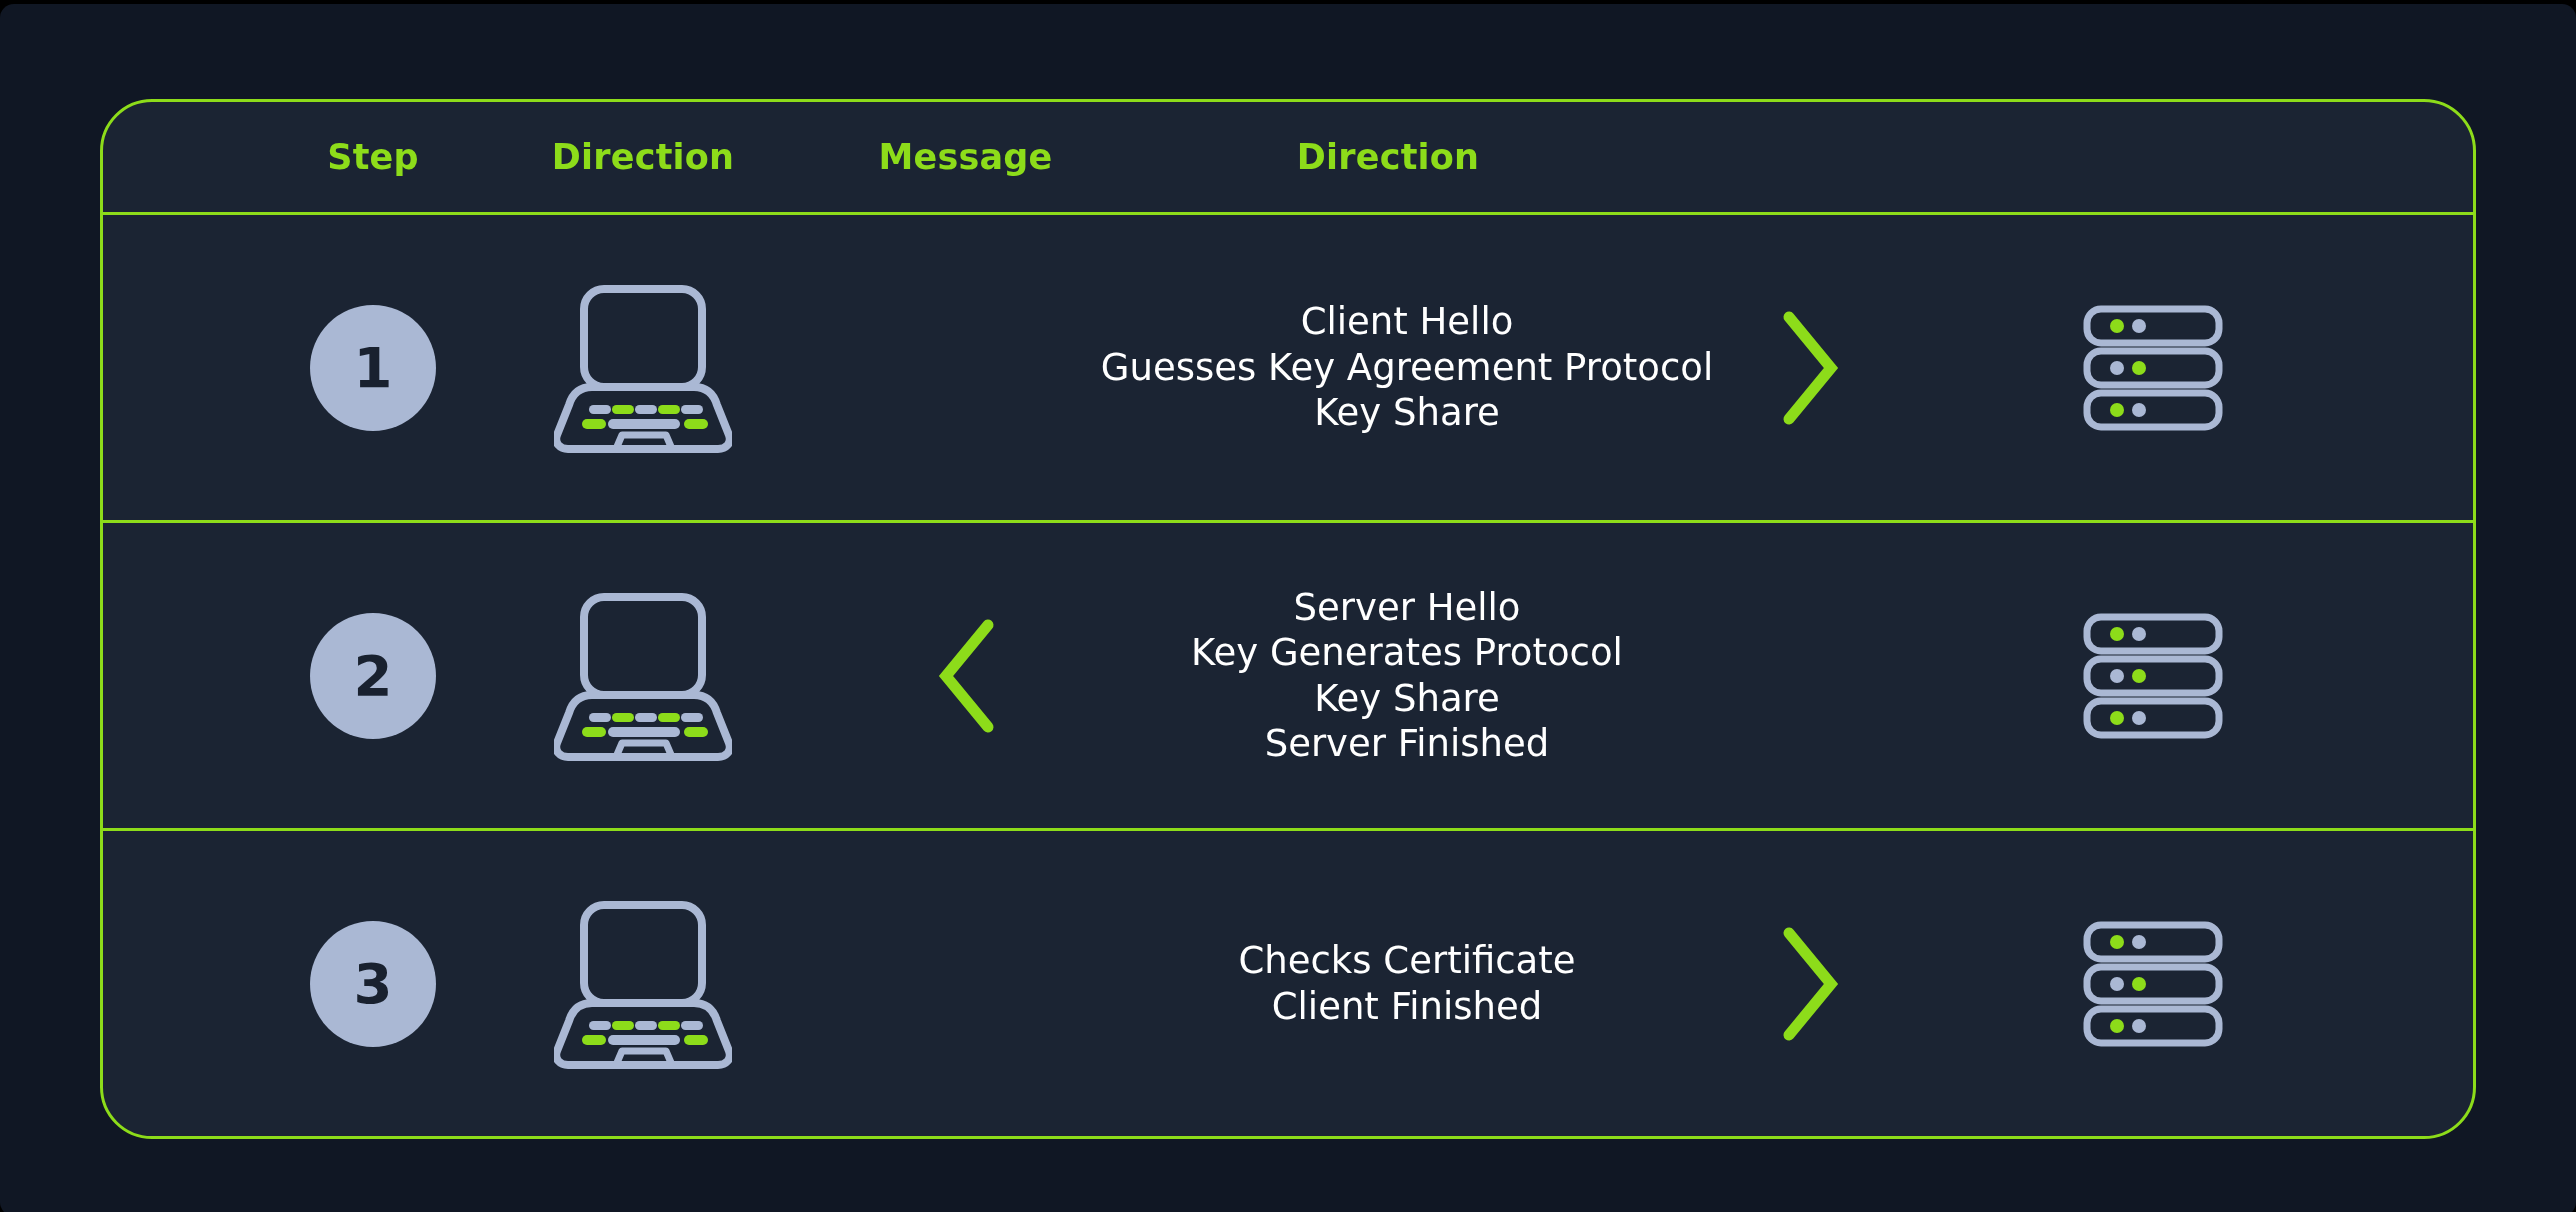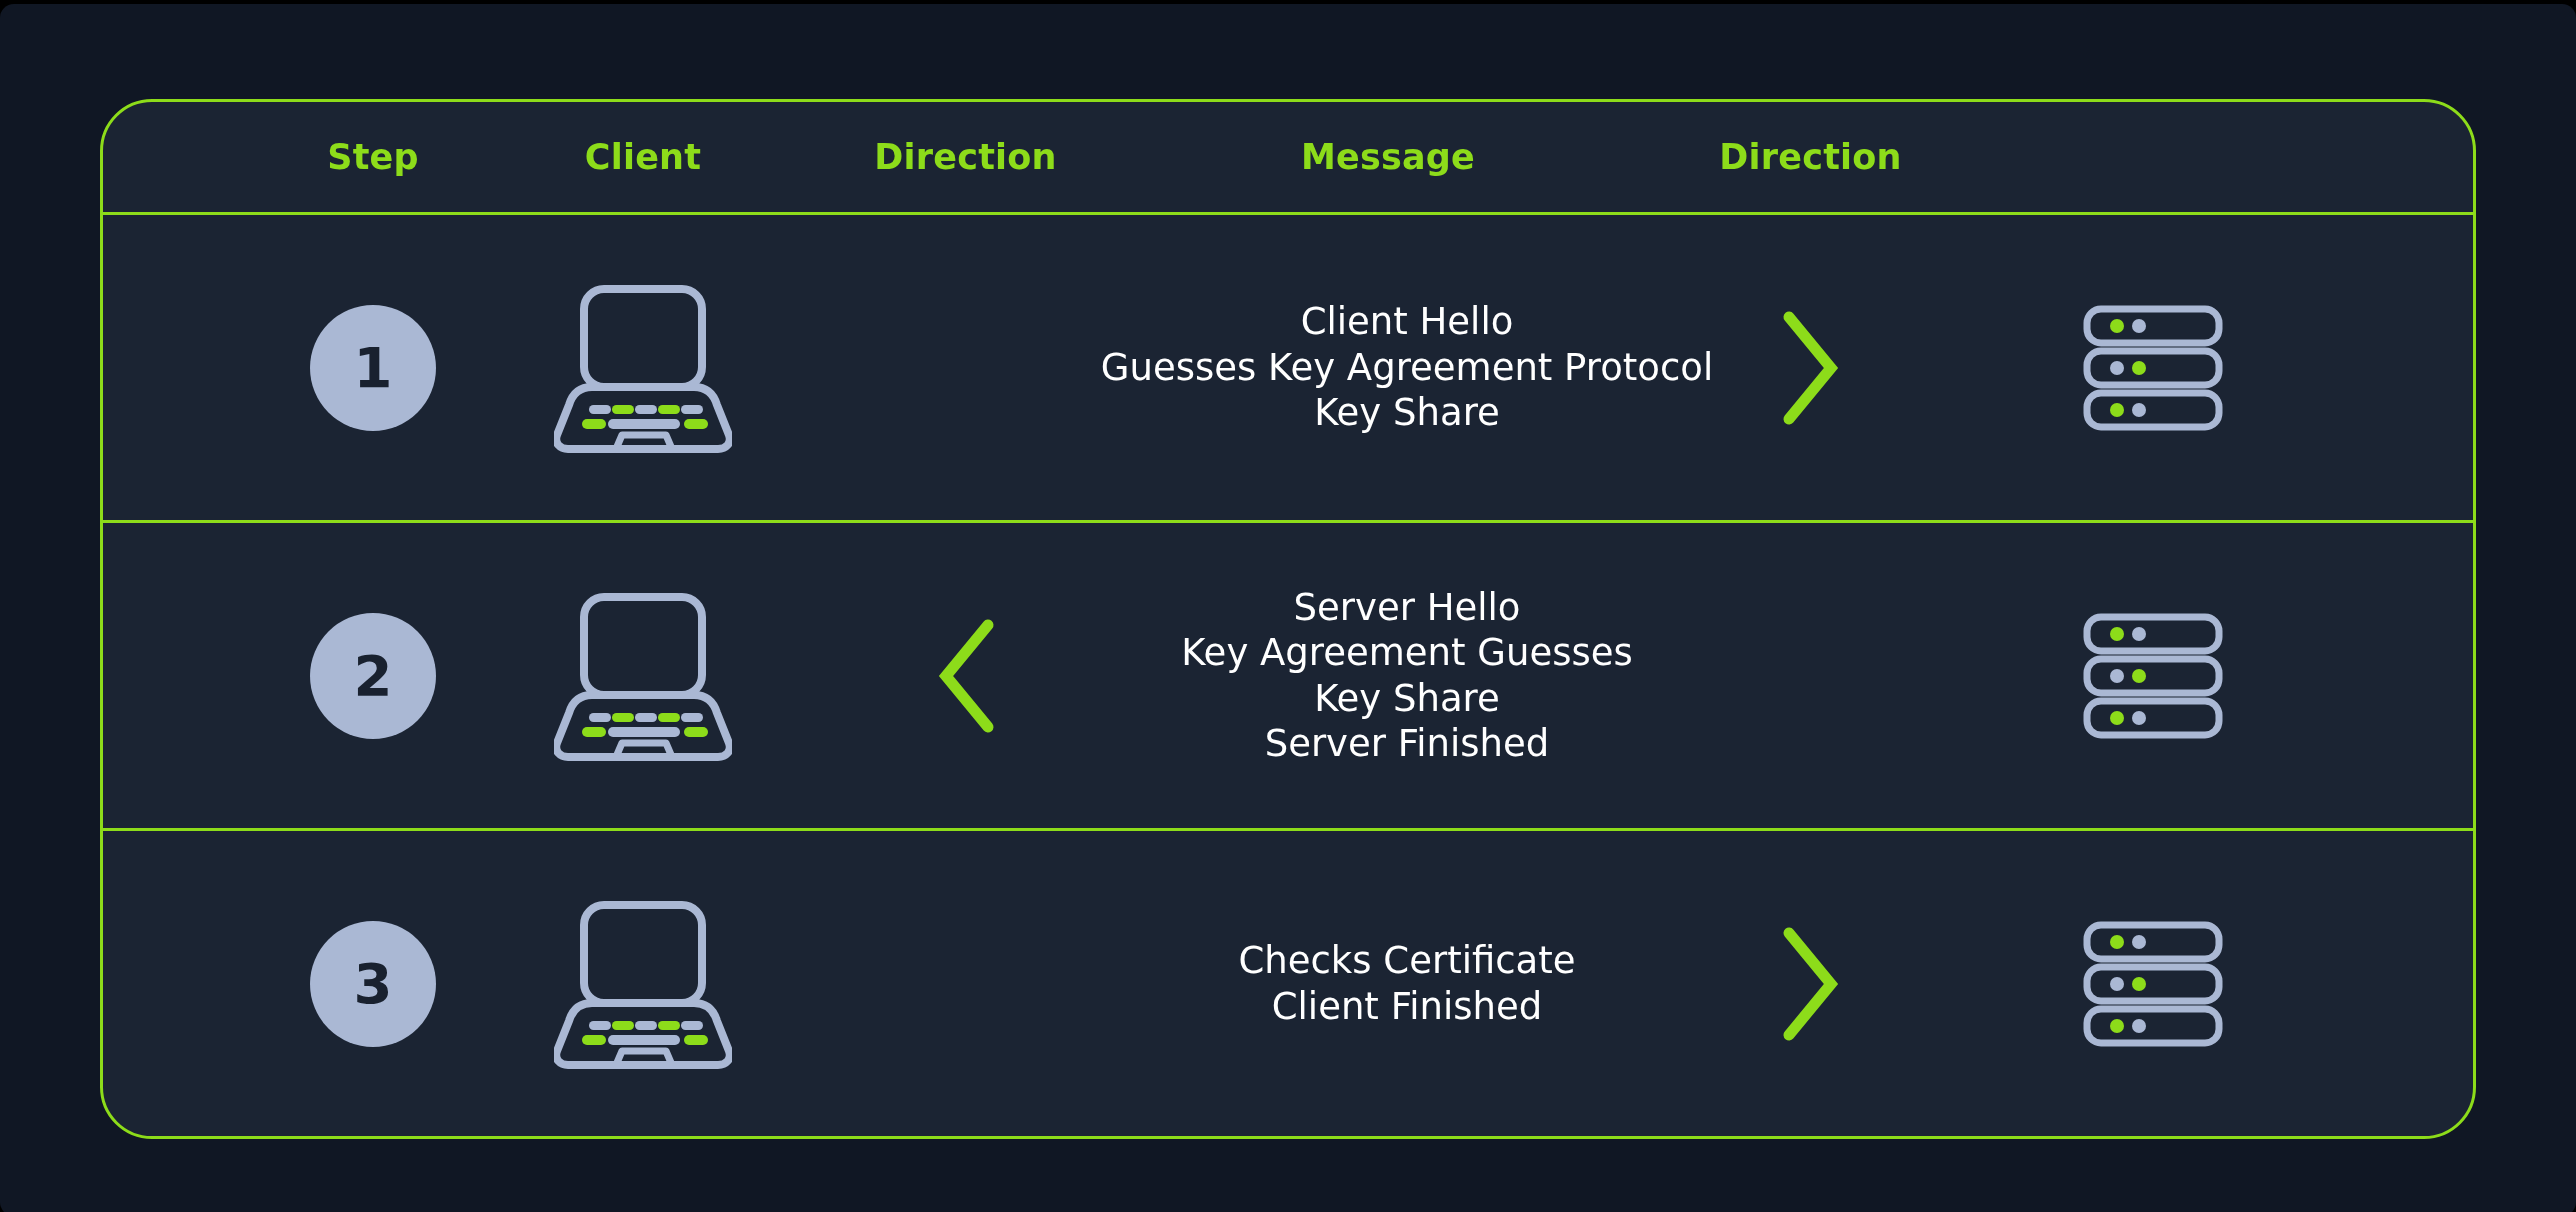--- a/index.html
+++ b/index.html
@@ -112,23 +112,20 @@
 <body>
 
 <div class="page">
   <div class="card">
 
     <div class="grid header">
       <div class="cell">
         <span>Step</span>
       </div>
       <div class="cell">
-        <span>Client</span>
-      </div>
-      <div class="cell">
         <span>Direction</span>
       </div>
       <div class="cell">
         <span>Message</span>
       </div>
       <div class="cell">
         <span>Direction</span>
       </div>
     </div>
 
@@ -201,21 +198,21 @@
         </svg>
       </div>
       <div class="cell">
         <svg class="icon-chevron" width="60" height="118" viewBox="0 0 60 118" fill="none">
           <path d="M52 8 L10 59 L52 110" stroke="#8ddc1a" stroke-width="11" stroke-linecap="round" stroke-linejoin="miter"></path>
         </svg>
       </div>
       <div class="cell">
         <div class="message">
           <span class="line">Server Hello</span>
-          <span class="line">Key Agreement Guesses</span>
+          <span class="line">Key Generates Protocol</span>
           <span class="line">Key Share</span>
           <span class="line">Server Finished</span>
         </div>
       </div>
       <div class="cell">
         <span class="dir-empty"></span>
       </div>
       <div class="cell">
         <svg class="icon-server" width="140" height="126" viewBox="0 0 140 126" fill="none">
           <rect x="4" y="4" width="132" height="34" rx="14" stroke="#aab8d4" stroke-width="7"></rect>

